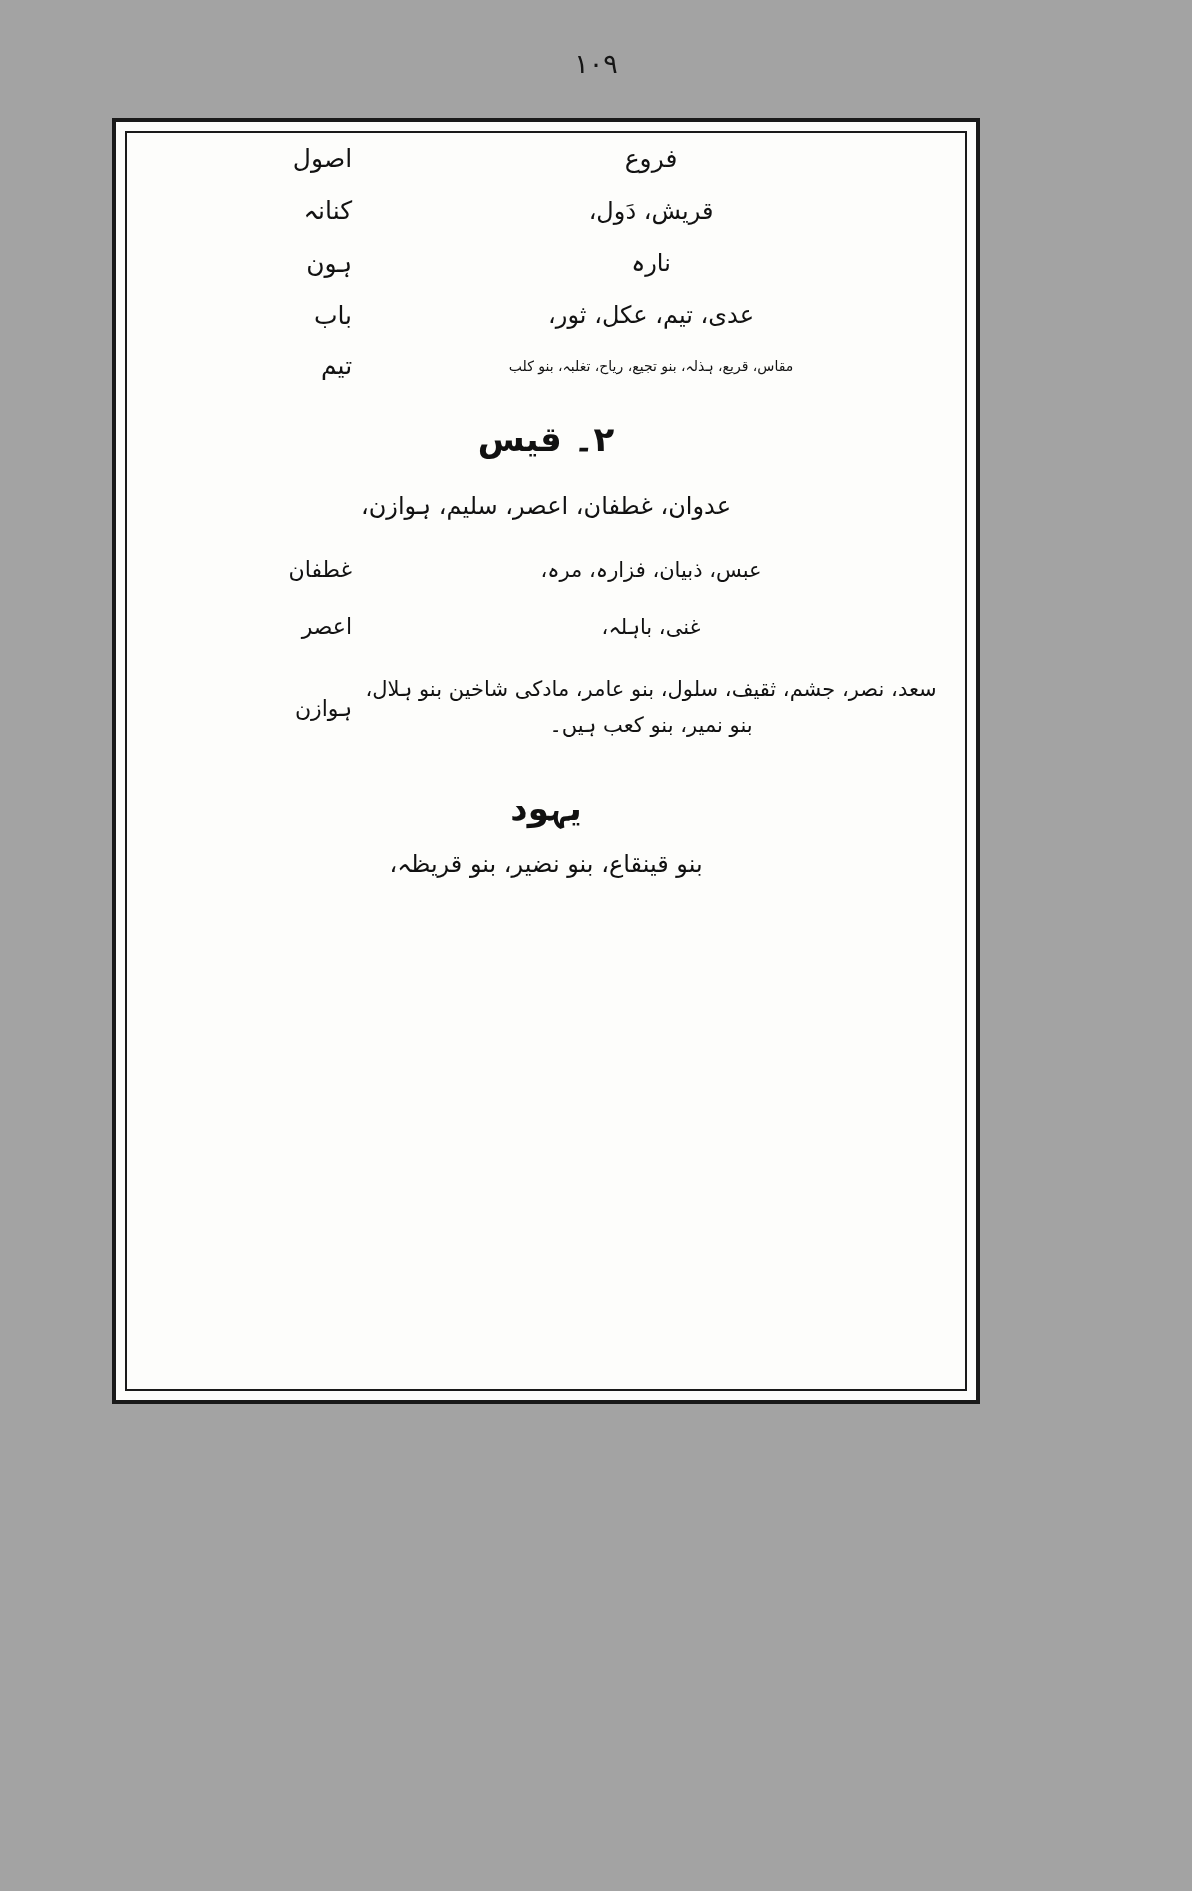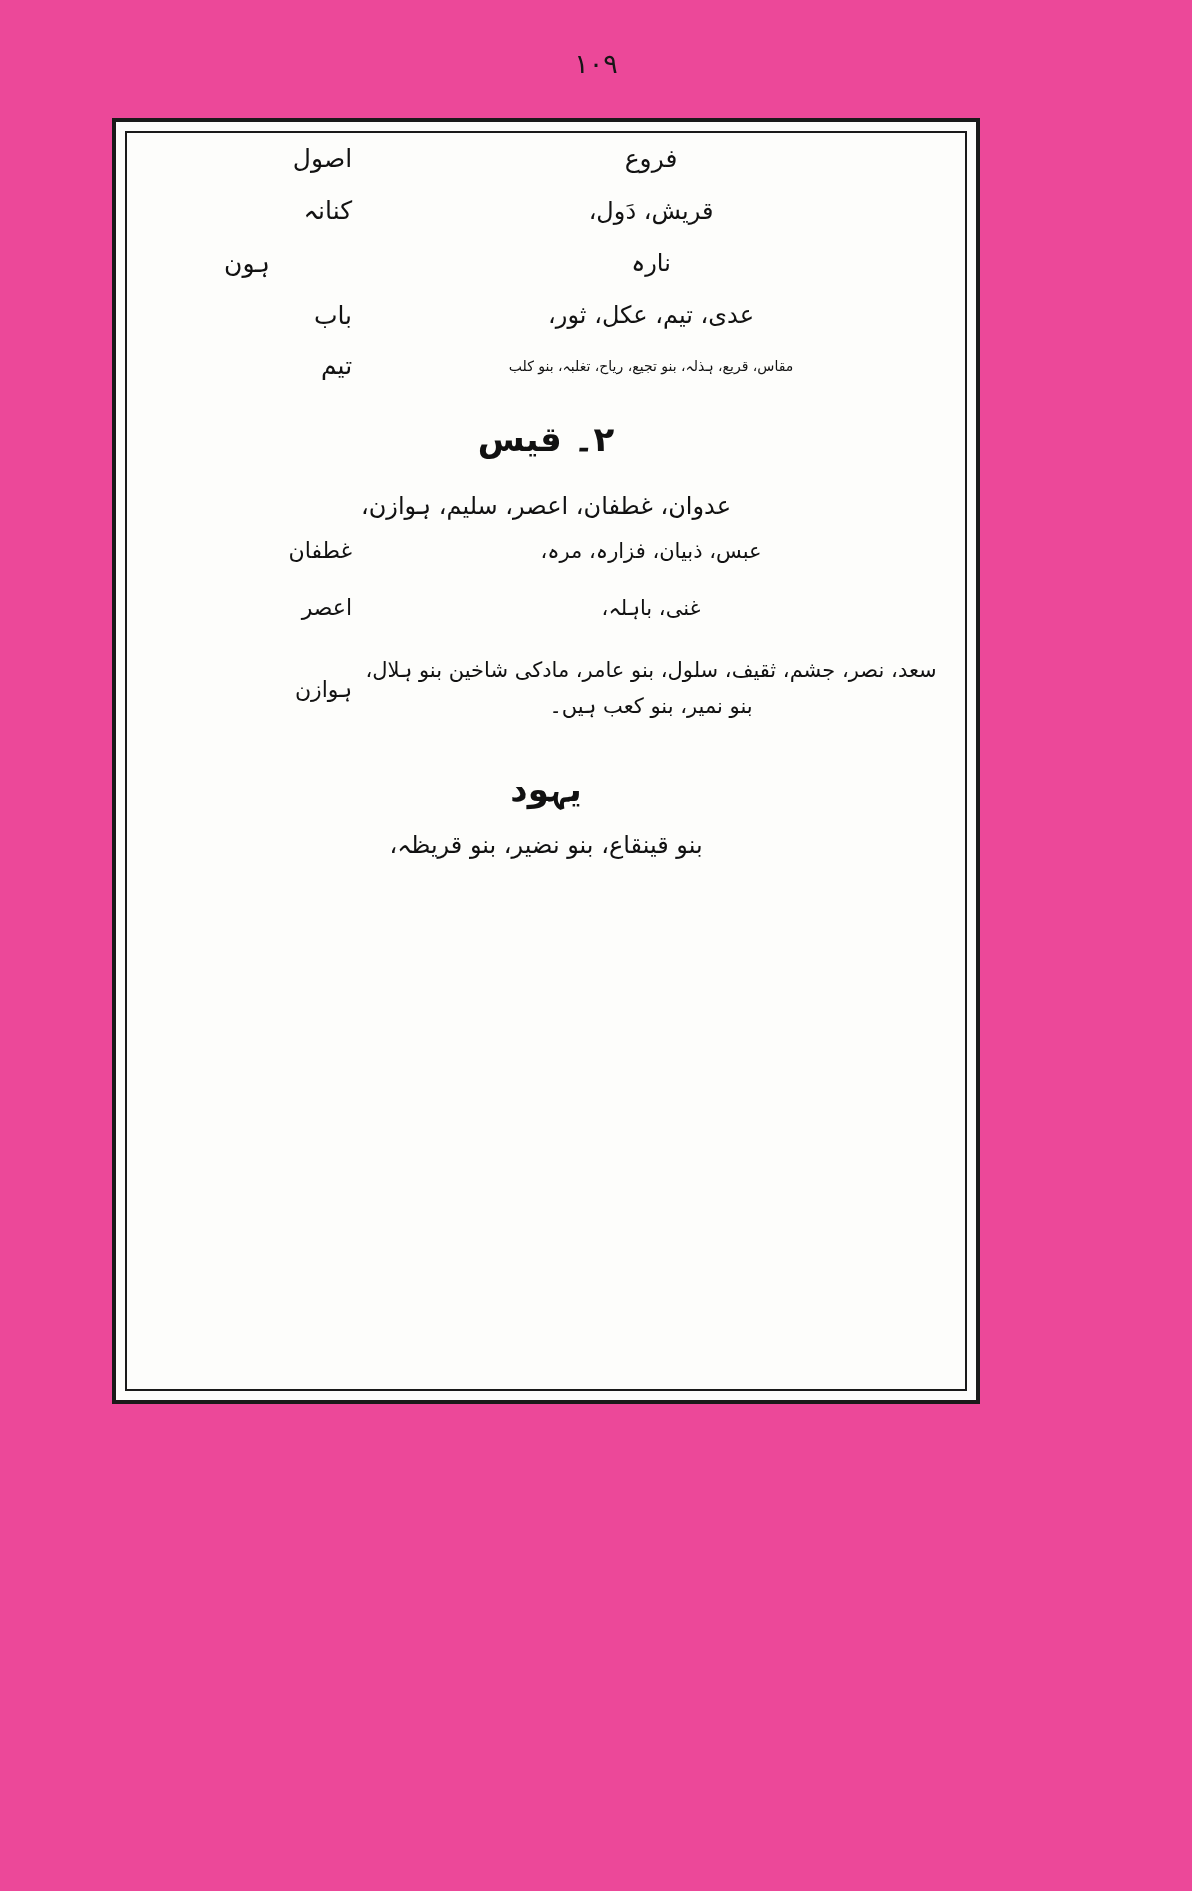--- a/index.html
+++ b/index.html
@@ -13,21 +13,21 @@
     font-family: "DejaVu Sans", sans-serif;
     color: #111111;
     position: relative;
     overflow: hidden;
   }
 
   
   .page {
     position: absolute;
     inset: 0;
-    background: #ec4899;
+    background: #a3a3a3;
   }
 
   .folio {
     position: absolute;
     top: 48px;
     left: 0;
     right: 0;
     text-align: center;
     font-size: 27px;
     letter-spacing: 1px;
@@ -95,21 +95,21 @@
   }
 
   .hdr-row td {
     font-size: 25px;
     padding-bottom: 26px;
   }
   .hdr-root { text-align: right; padding-right: 16px; }
   .hdr-branch { text-align: center; padding-right: 60px; }
 
   .r1 td { padding-bottom: 26px; }
-  .r2 td { padding-bottom: 26px; text-align: center; }
+  .r2 td { padding-bottom: 26px; }
   .r3 td { padding-bottom: 24px; margin-top: 10px; }
   .r4 td { padding-bottom: 6px; }
 
   .small { font-size: 14px; }
 
   .heading-center {
     text-align: center;
     font-size: 34px;
     font-weight: 700;
     margin: 34px 0 26px 0;
@@ -127,21 +127,21 @@
     margin: 0 0 10px 0;
   }
   .para.justif {
     text-align: justify;
     text-align-last: right;
     font-size: 23px;
     line-height: 1.95;
     padding: 0 6px;
   }
 
-  .spaced-line { margin-bottom: 12px; }
+  .spaced-line { margin-bottom: 31px; }
 
   
   .tbl2 { margin-top: 10px; }
   .tbl2 .col-root { font-size: 22px; }
   .tbl2 .col-branch { font-size: 21px; }
   .tbl2 tr td { padding-bottom: 34px; }
   .tbl2 tr:last-child td { padding-bottom: 4px; }
 
   .wrap-branch {
     white-space: normal;

